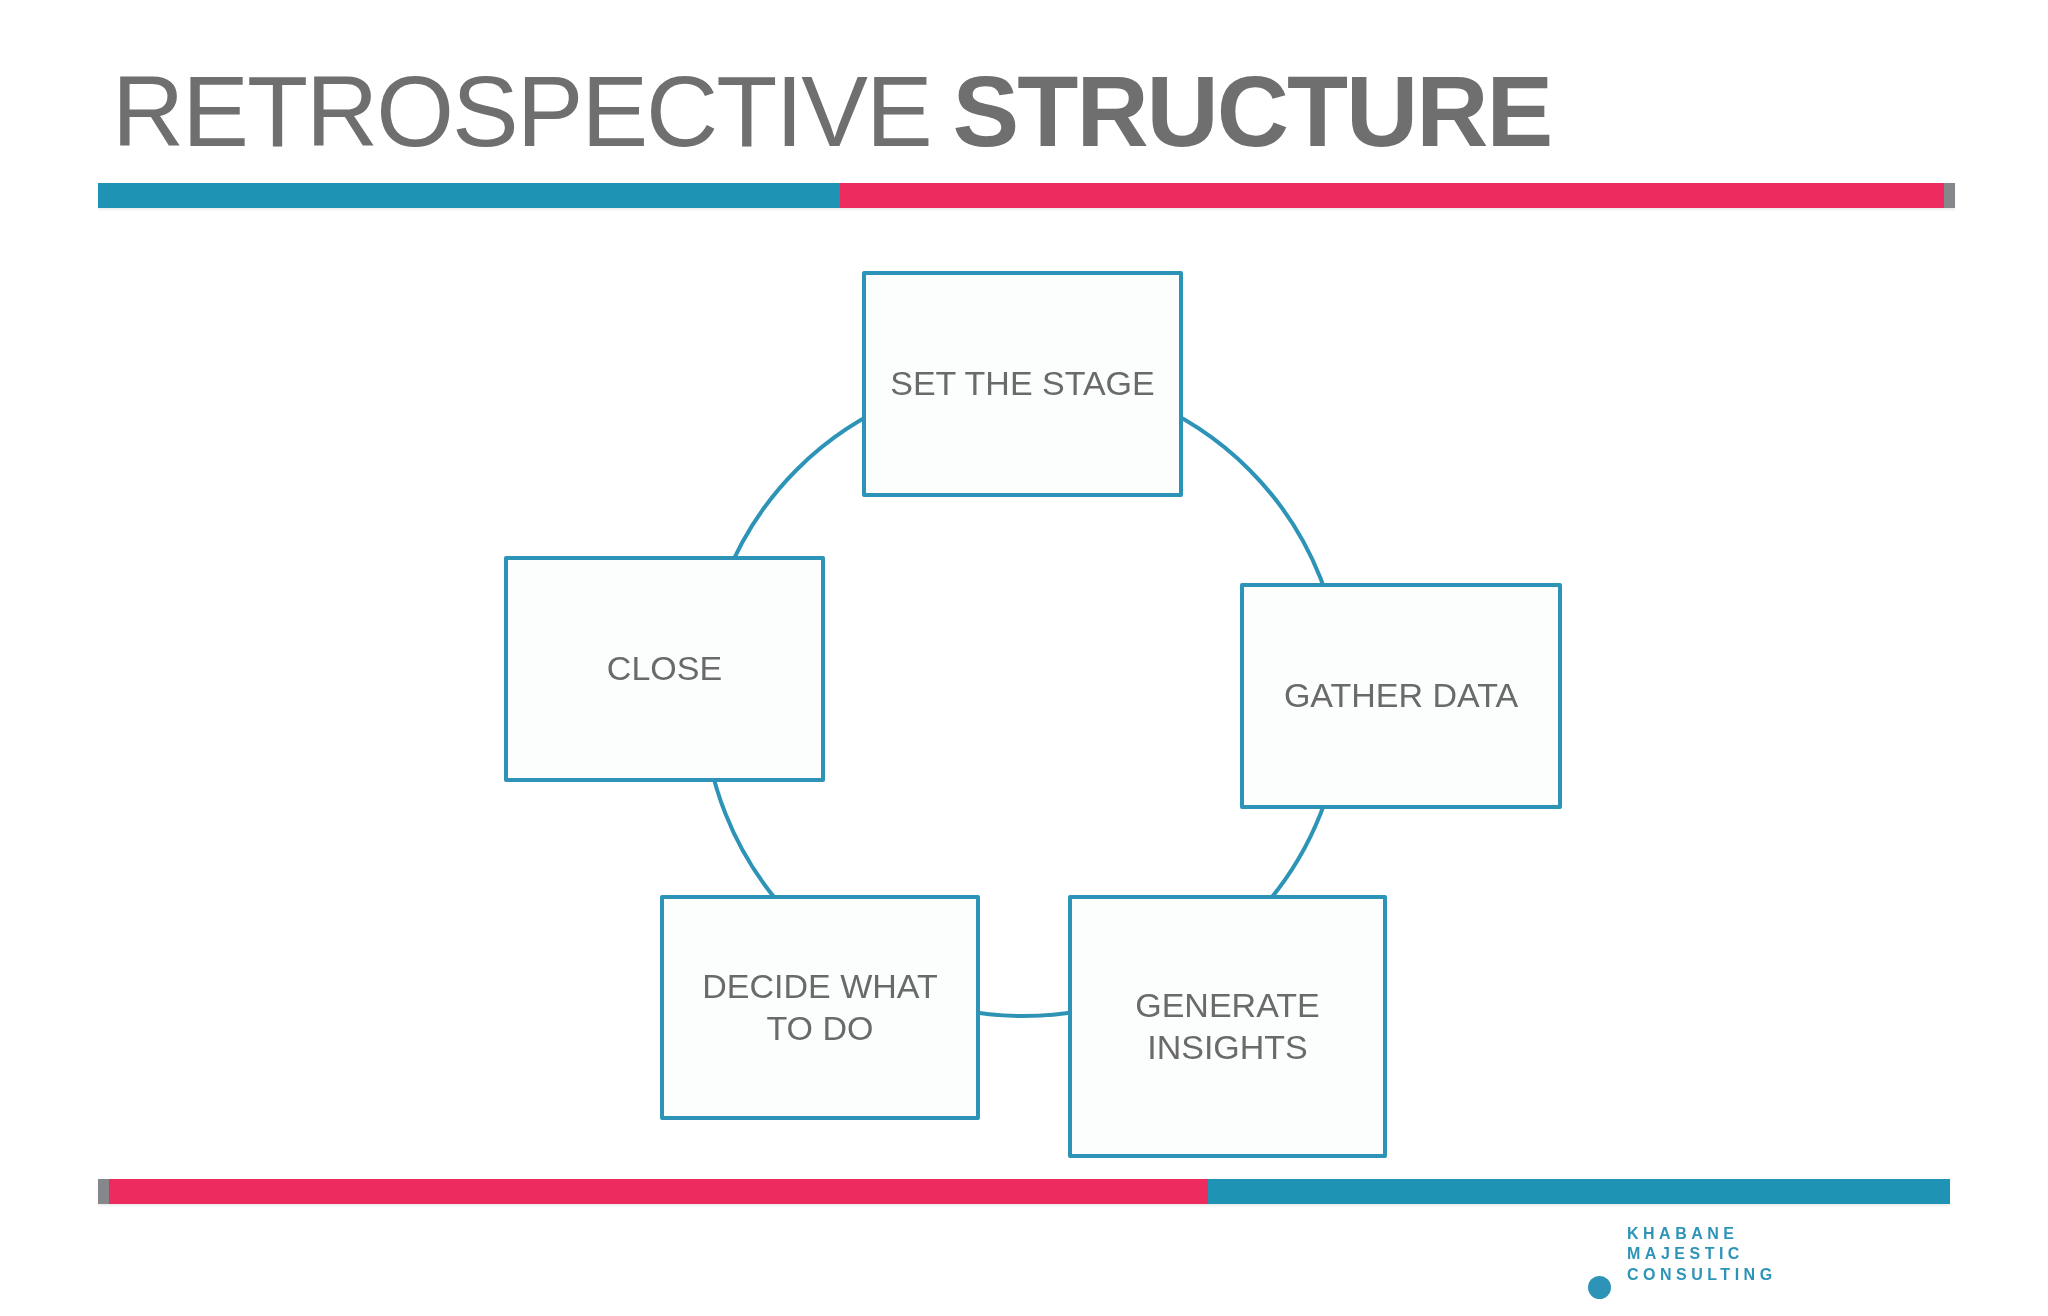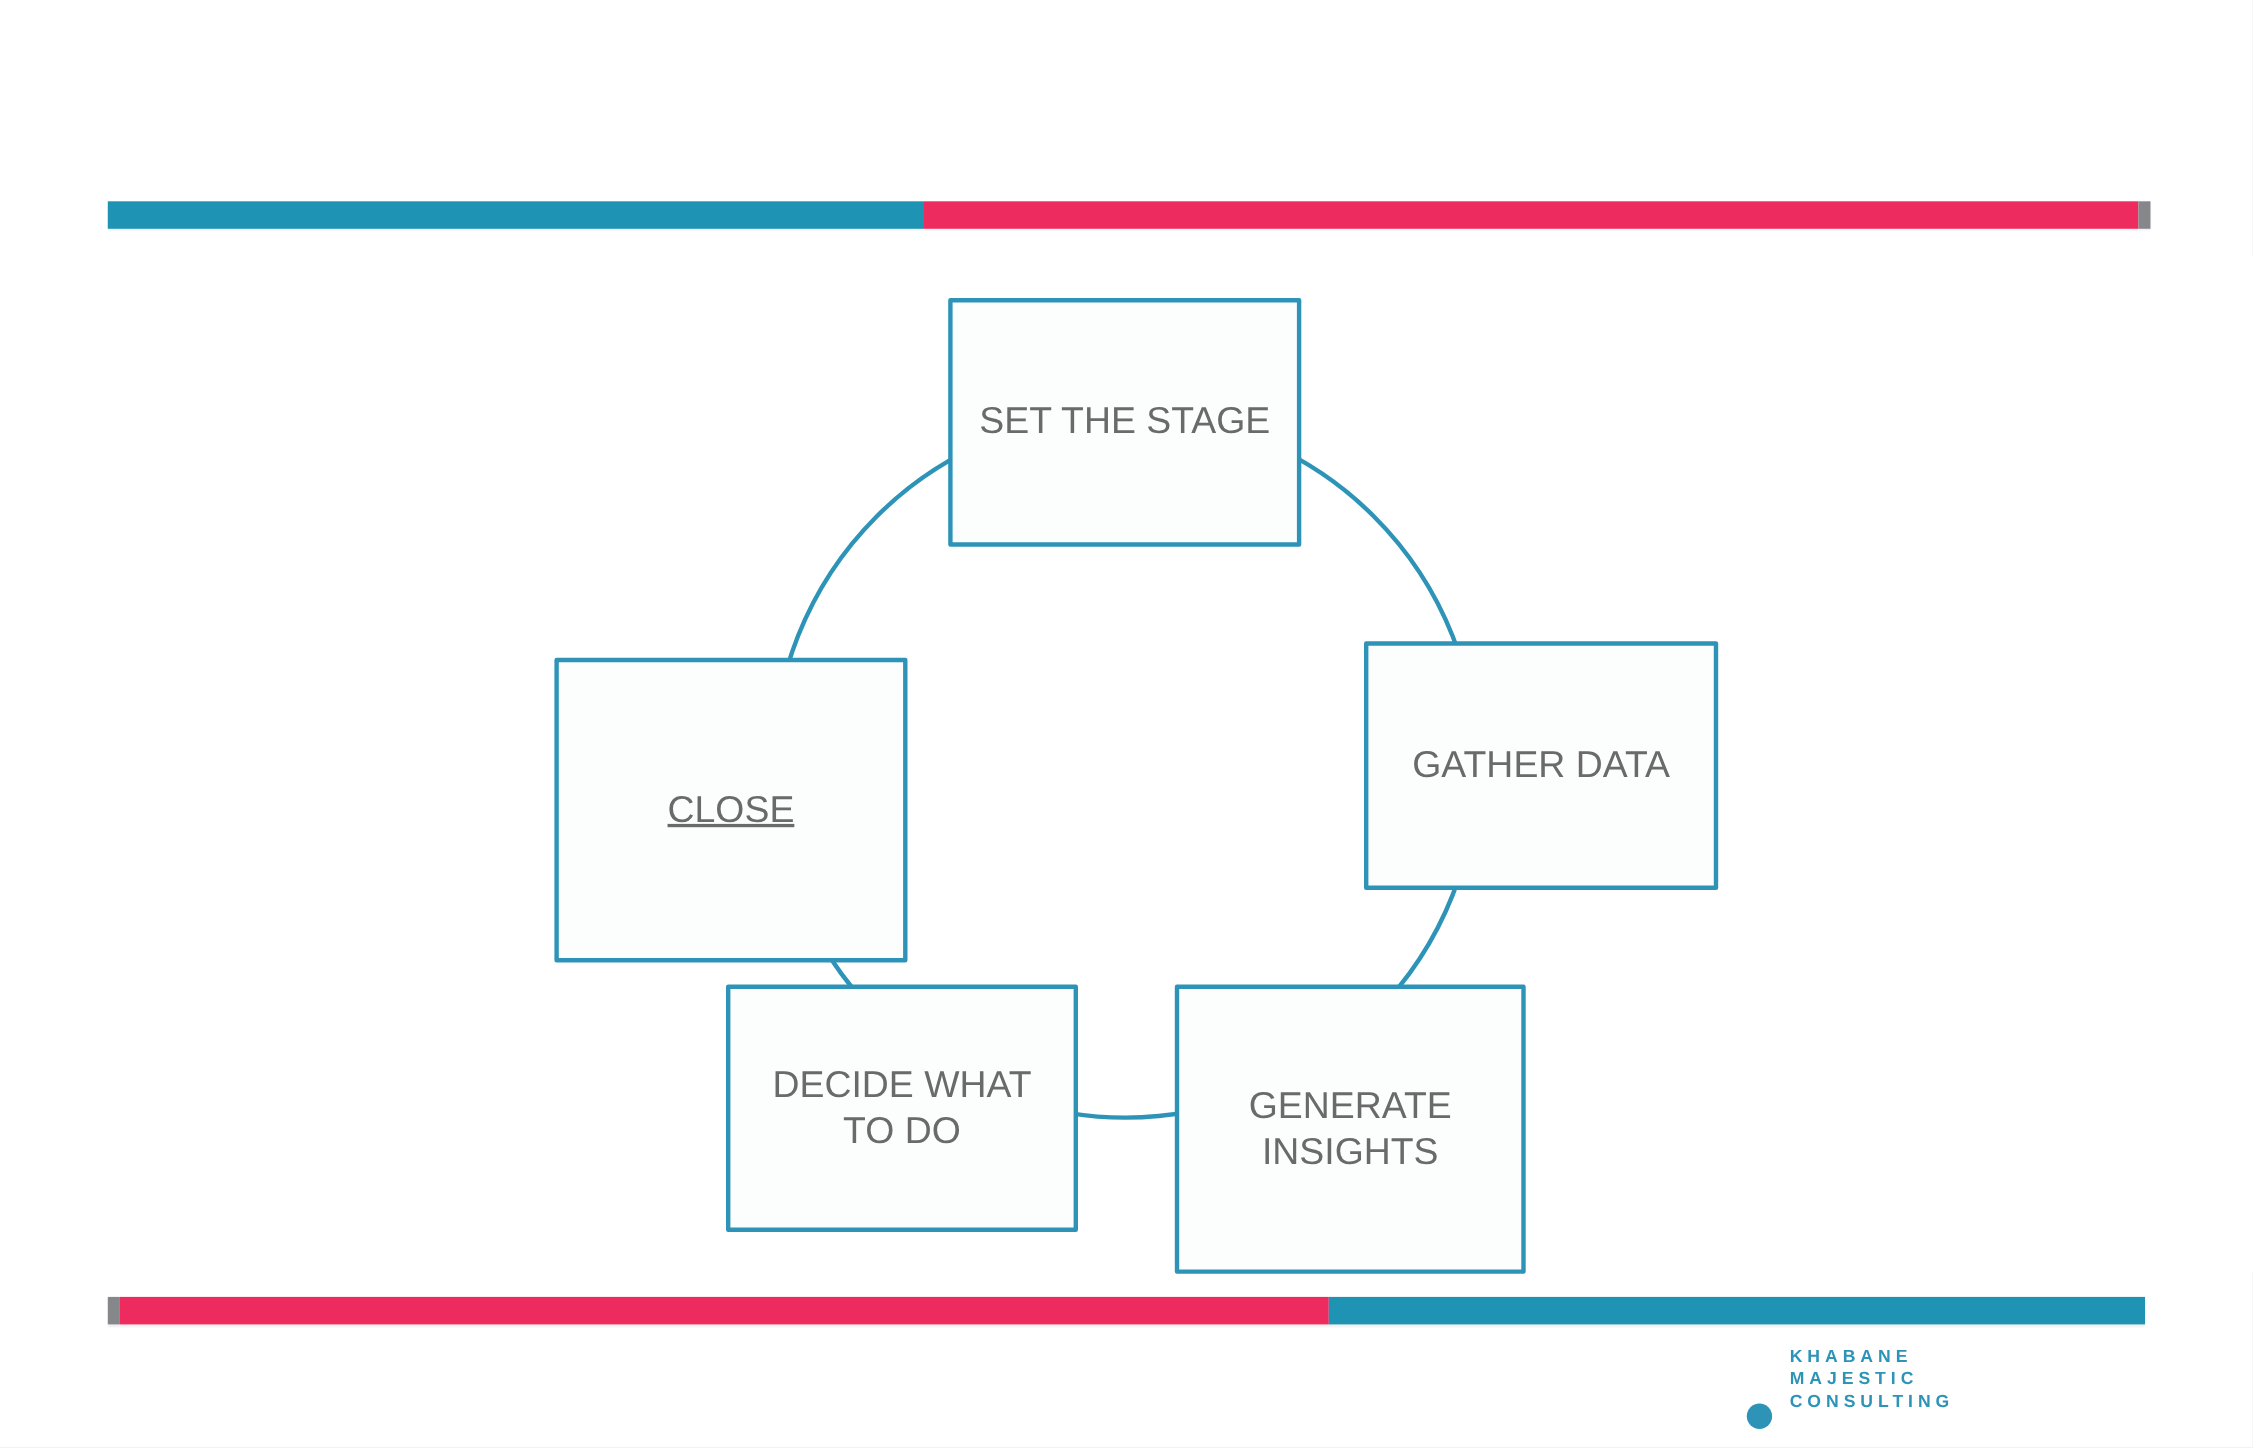--- a/index.html
+++ b/index.html
@@ -65,21 +65,21 @@
     align-items: center;
     justify-content: center;
     text-align: center;
     color: var(--text_gray);
     font-size: 34px;
     line-height: 1.22;
     padding: 0 22px;
   }
   .node-set-the-stage     { left: 862px;  top: 271px; width: 321px; height: 226px; }
   .node-gather-data       { left: 1240px; top: 583px; width: 322px; height: 226px; }
-  .node-close             { left: 504px;  top: 598px; width: 321px; height: 277px; text-decoration: underline; }
+  .node-close             { left: 504px;  top: 556px; width: 321px; height: 226px; }
   .node-decide-what-to-do { left: 660px;  top: 895px; width: 320px; height: 225px; align-items: center; }
   .node-generate-insights { left: 1068px; top: 895px; width: 319px; height: 263px; }
 
   
   .logo {
     position: absolute;
     left: 1583px;
     bottom: 17px;
     display: flex;
     align-items: flex-end;
@@ -108,20 +108,21 @@
     letter-spacing: 4.5px;
     line-height: 1.28;
     white-space: nowrap;
   }
 </style>
 </head>
 <body>
 
 <div class="slide">
 
+  <h1 class="title"><span class="t-regular">RETROSPECTIVE</span><span class="t-bold">STRUCTURE</span></h1>
 
   <div class="bar bar-top">
     <div class="seg seg-teal"></div>
     <div class="seg seg-pink"></div>
     <div class="seg seg-gray"></div>
   </div>
 
   <svg class="cycle-svg" width="2048" height="1316" viewBox="0 0 2048 1316">
     <circle cx="1023" cy="696" r="320"></circle>
   </svg>

